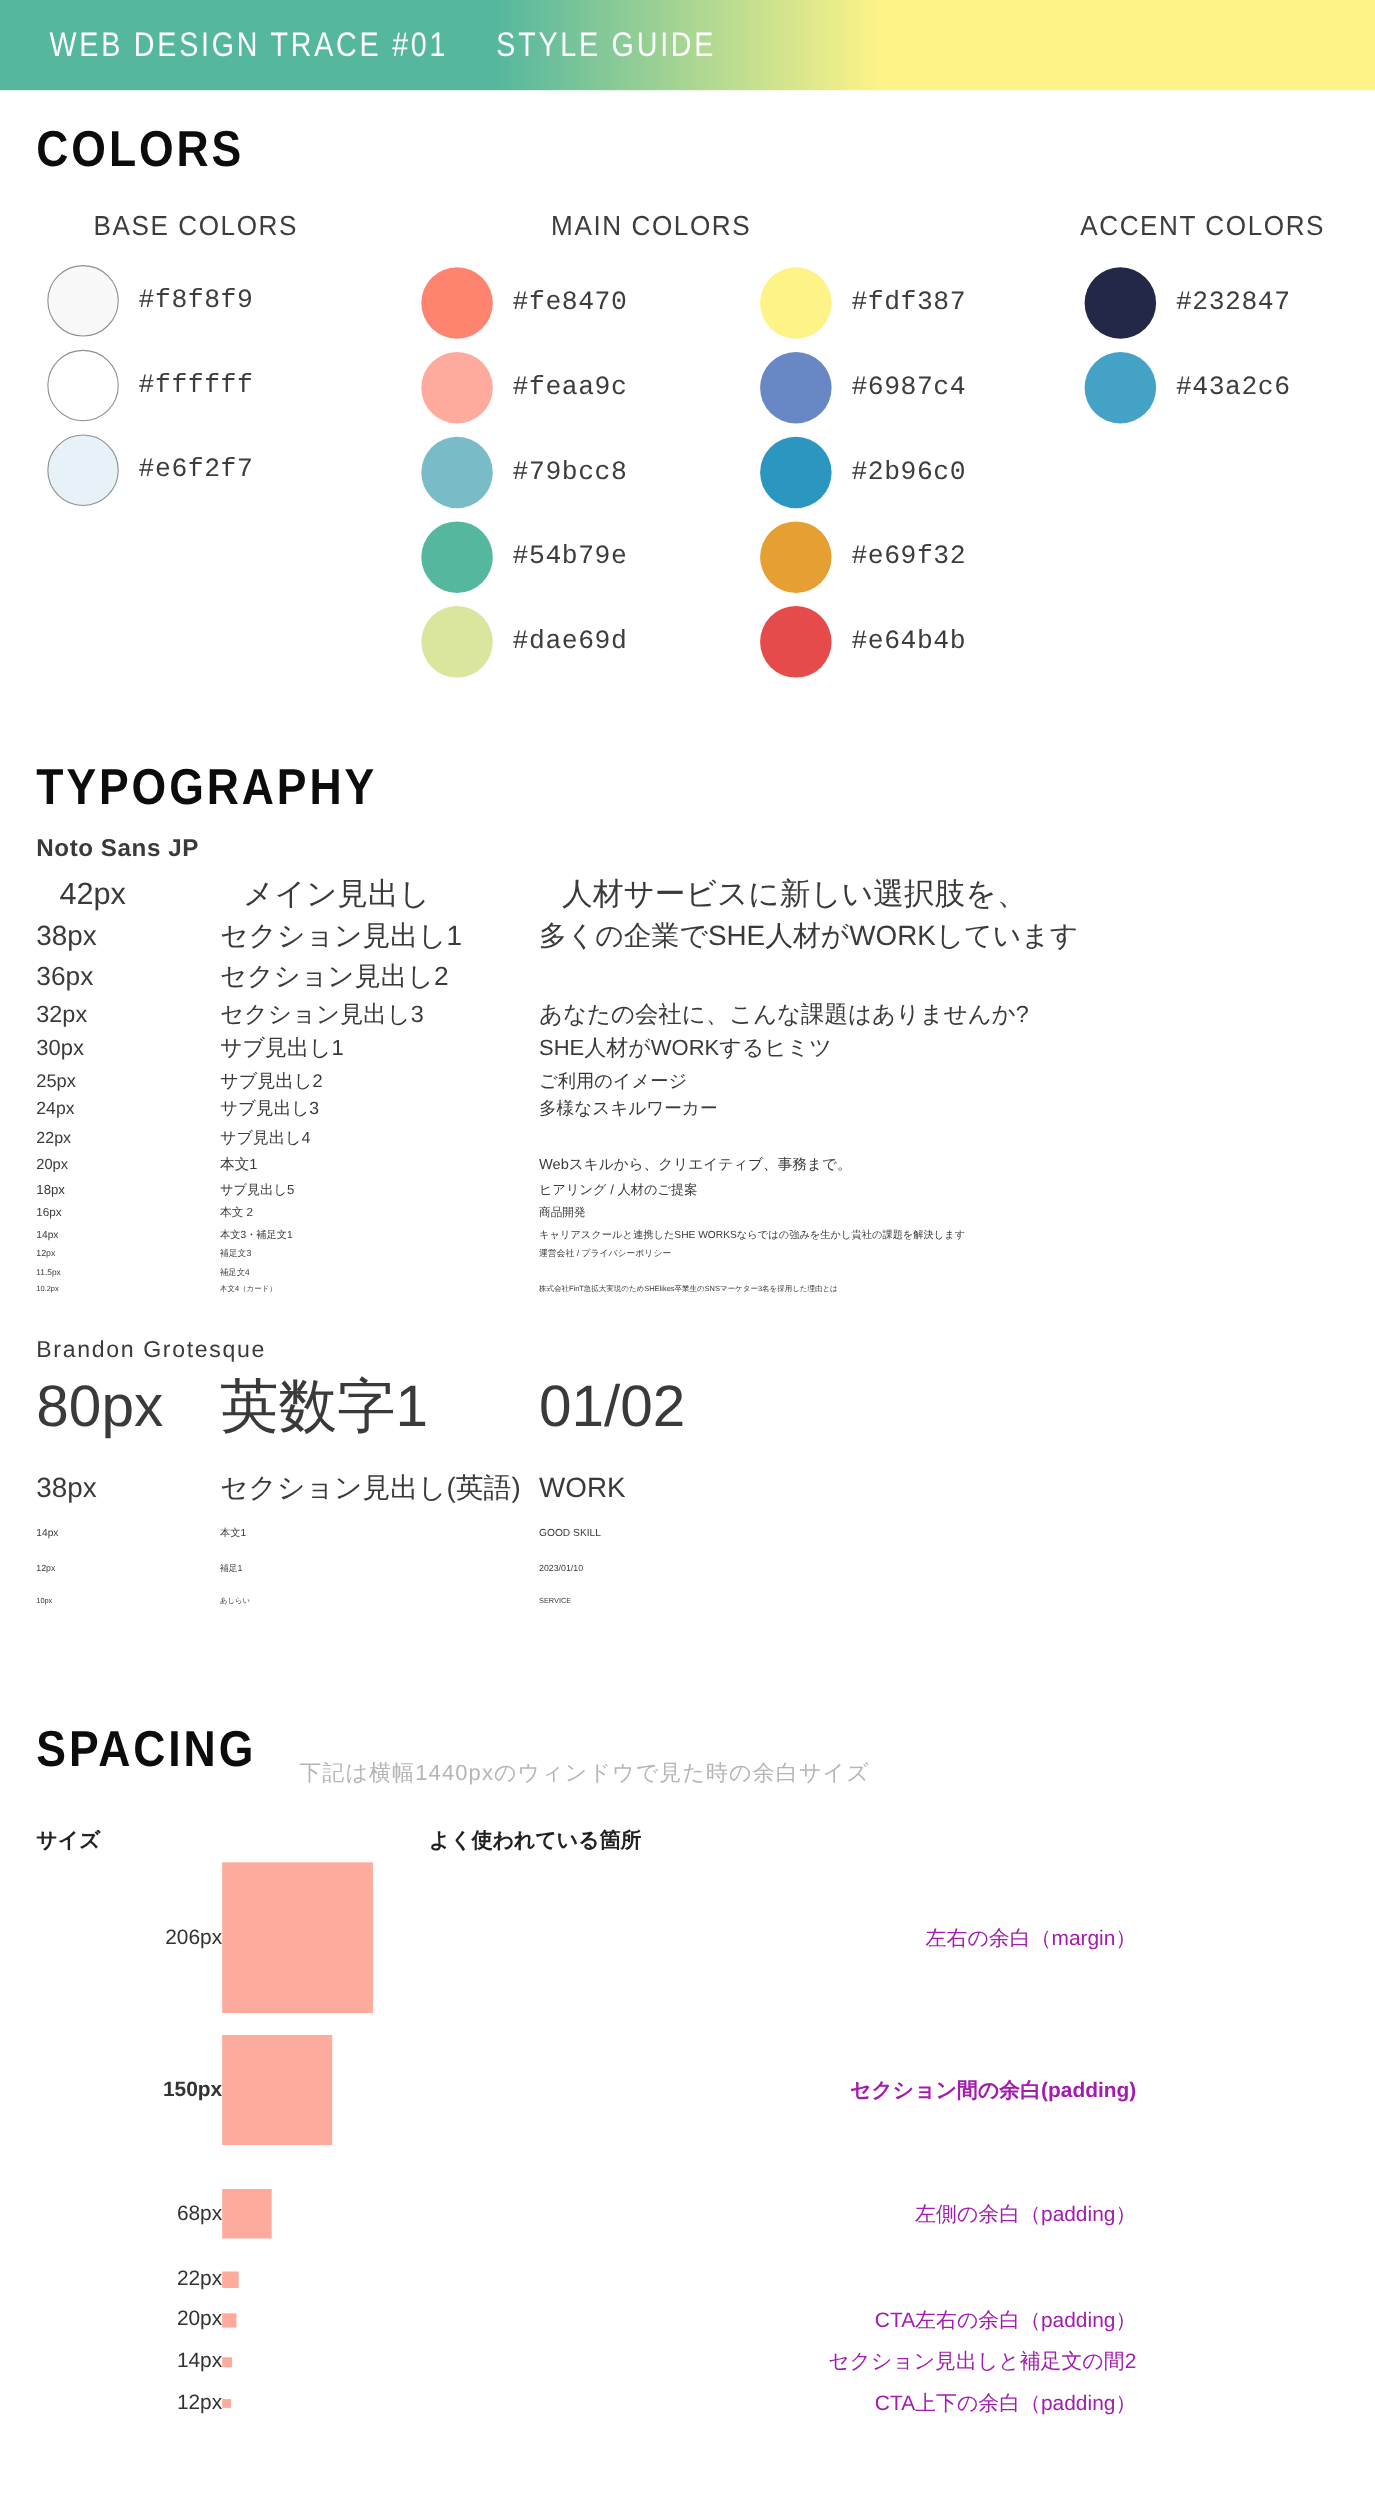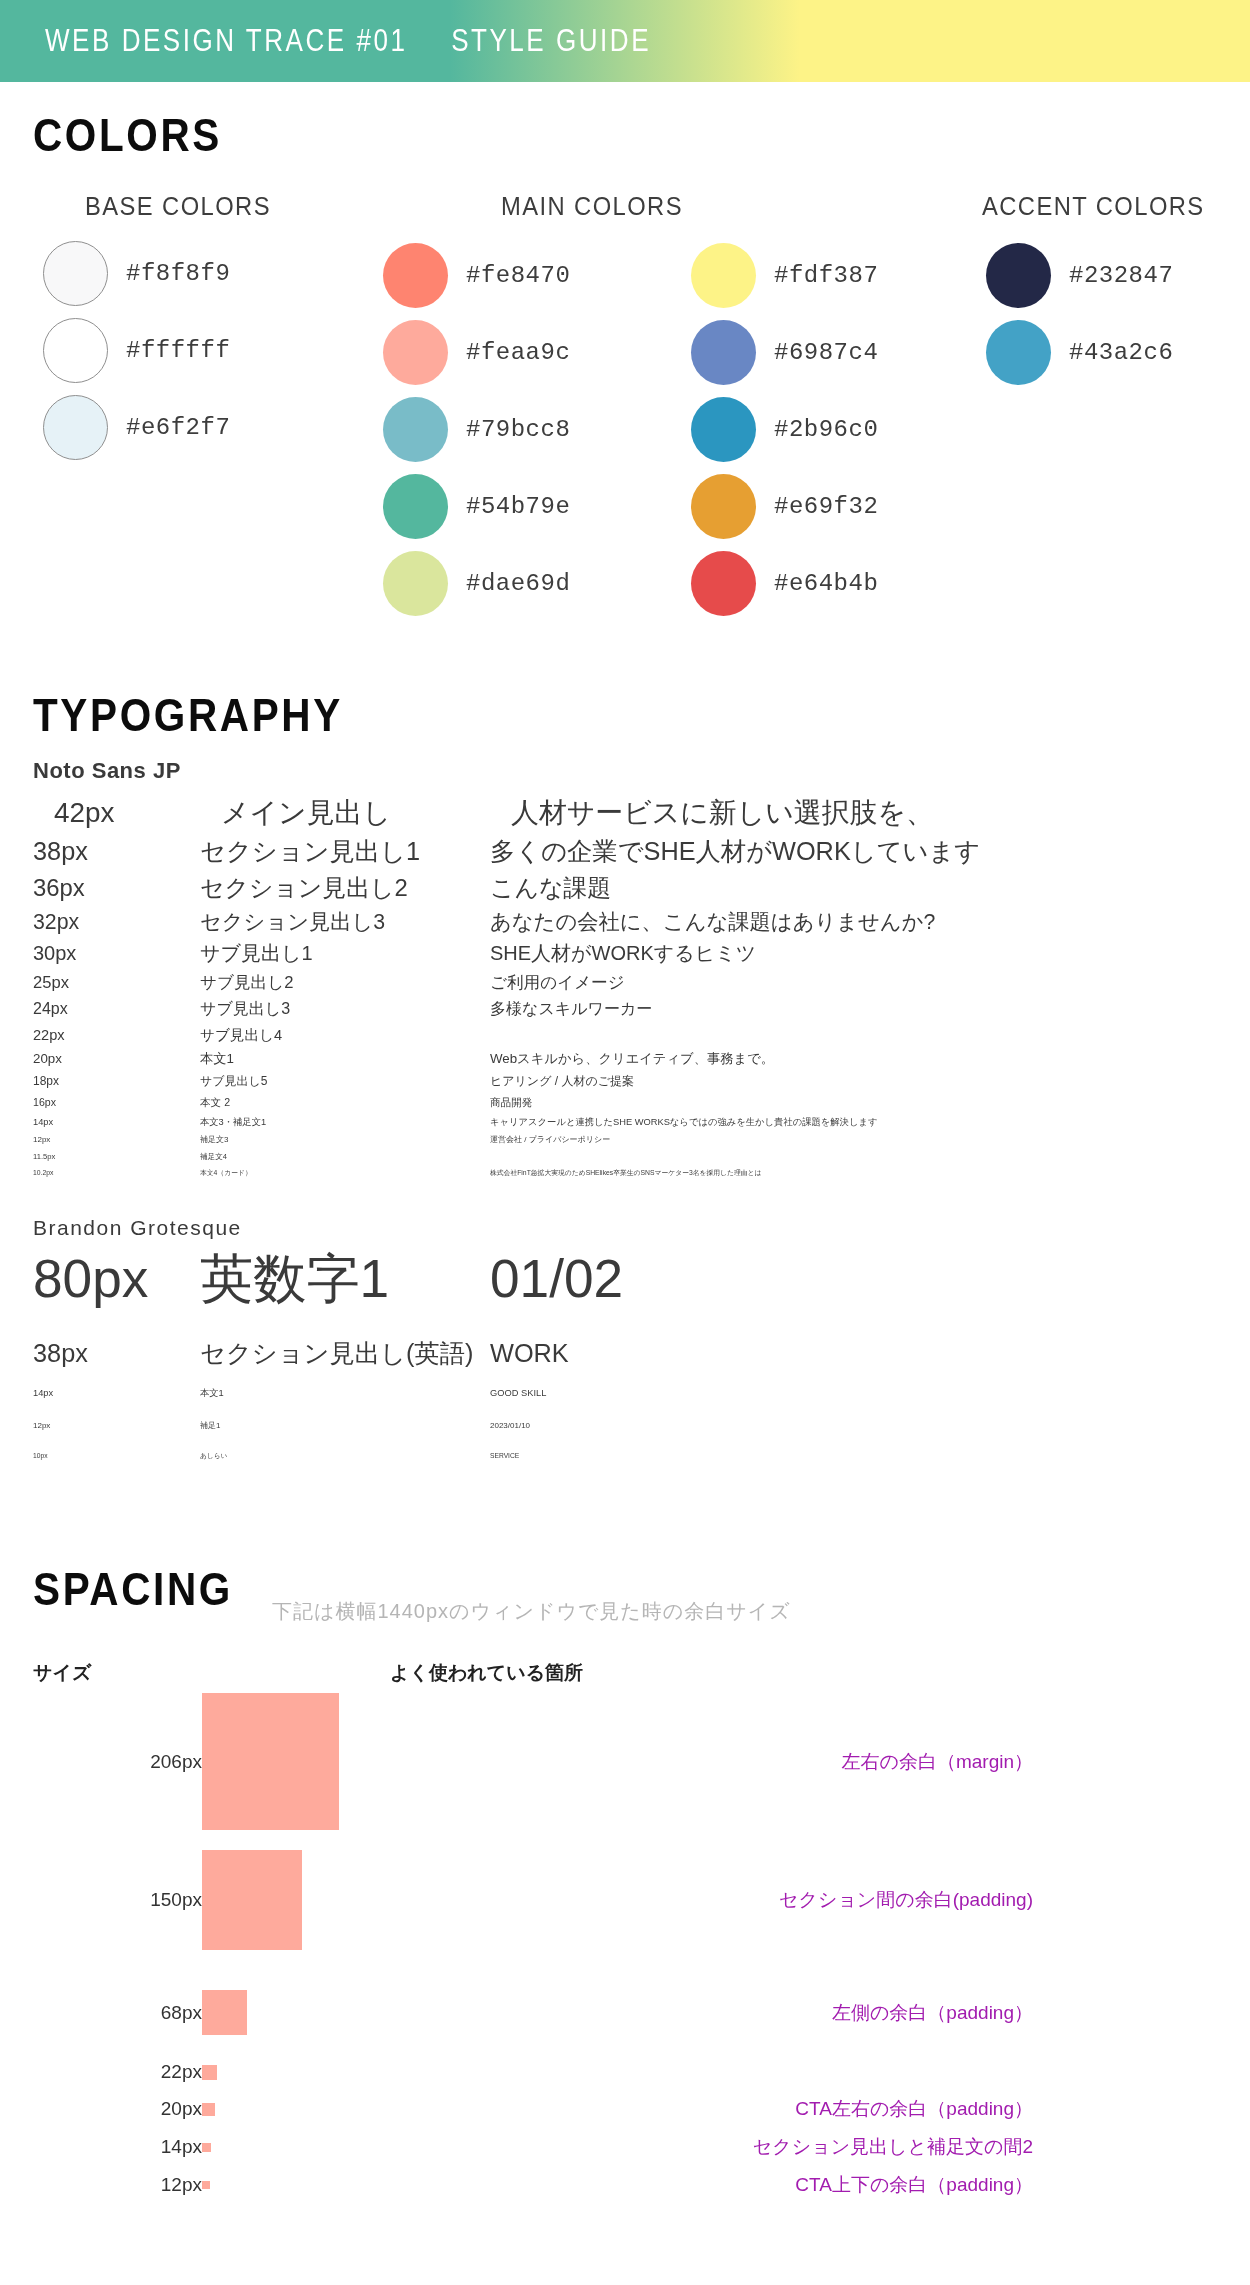--- a/index.html
+++ b/index.html
@@ -143,21 +143,20 @@
         <span class="typo-sample">人材サービスに新しい選択肢を、</span>
       </div>
       <div class="typo-row" style="font-size: 25.3px;">
         <span class="typo-size">38px</span>
         <span class="typo-name">セクション見出し1</span>
         <span class="typo-sample">多くの企業でSHE人材がWORKしています</span>
       </div>
       <div class="typo-row" style="font-size: 23.9px;">
         <span class="typo-size">36px</span>
         <span class="typo-name">セクション見出し2</span>
-        <span class="typo-sample">こんな課題</span>
       </div>
       <div class="typo-row" style="font-size: 21.3px;">
         <span class="typo-size">32px</span>
         <span class="typo-name">セクション見出し3</span>
         <span class="typo-sample">あなたの会社に、こんな課題はありませんか?</span>
       </div>
       <div class="typo-row" style="font-size: 20px;">
         <span class="typo-size">30px</span>
         <span class="typo-name">サブ見出し1</span>
         <span class="typo-sample">SHE人材がWORKするヒミツ</span>
@@ -249,21 +248,21 @@
   <div class="spacing-header" style="left:390px; top:1660px;">よく使われている箇所</div>
 
   <div class="spacing-table" style="left:33px; top:1693px;text-align:right;" id="spacing-rows">
       <div class="spacing-row" style="margin-bottom: 20px; min-height: 137px;">
         <span class="spacing-size">206px</span>
         <div class="spacing-box-cell">
           <div class="spacing-box" style="width: 137px; height: 137px; background: rgb(254, 170, 156);"></div>
         </div>
         <span class="spacing-label">左右の余白（margin）</span>
       </div>
-      <div class="spacing-row" style="margin-bottom: 40px; min-height: 100px;">
+      <div class="spacing-row" style="margin-bottom: 40px; min-height: 100px; font-weight: bold;">
         <span class="spacing-size">150px</span>
         <div class="spacing-box-cell">
           <div class="spacing-box" style="width: 100px; height: 100px; background: rgb(254, 170, 156);"></div>
         </div>
         <span class="spacing-label">セクション間の余白(padding)</span>
       </div>
       <div class="spacing-row" style="margin-bottom: 25px; min-height: 45px;">
         <span class="spacing-size">68px</span>
         <div class="spacing-box-cell">
           <div class="spacing-box" style="width: 45px; height: 45px; background: rgb(254, 170, 156);"></div>

